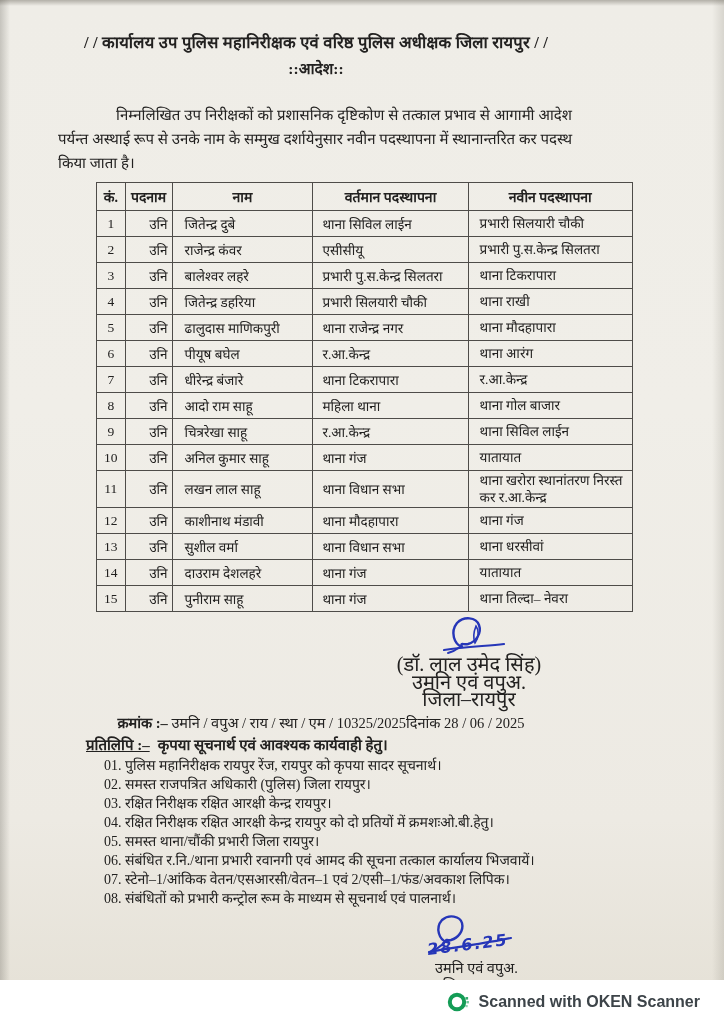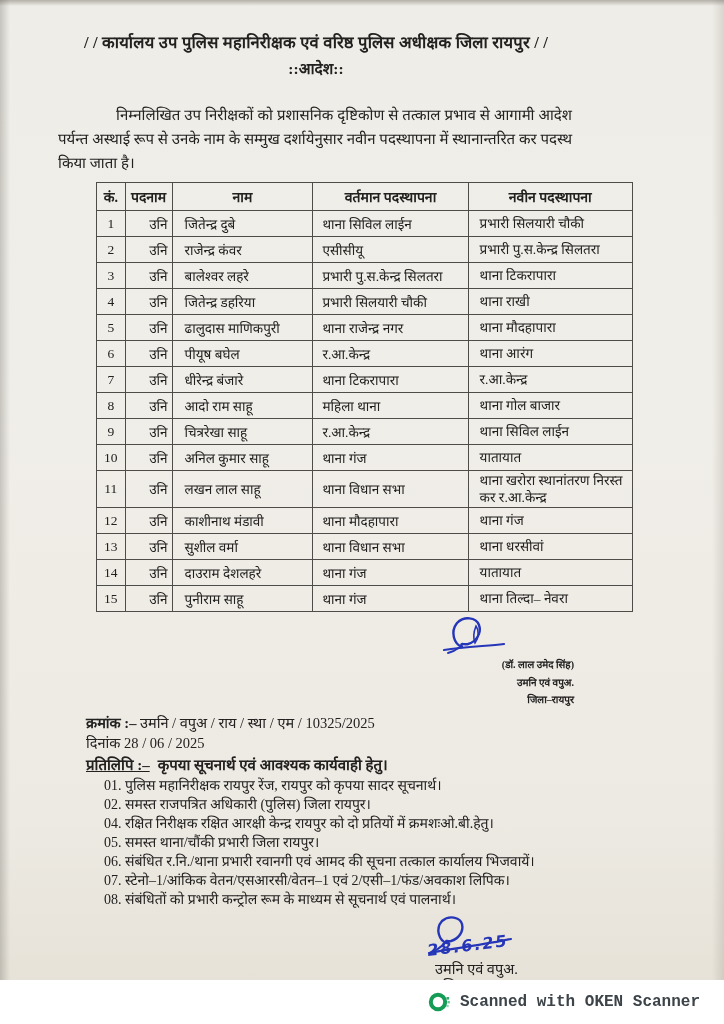--- a/index.html
+++ b/index.html
@@ -36,23 +36,23 @@
   }
   table.transfer th{font-weight:bold;text-align:center;height:25px;font-size:14px;}
   table.transfer td{height:23px;}
   table.transfer .w0{width:28px;} .w1{width:46px;} .w2{width:138px;} .w3{width:152px;} .w4{width:161px;}
   table.transfer td.c0{text-align:center;}
   table.transfer td.c1{text-align:right;margin-left:16px;}
   table.transfer td.c2{padding-left:12px;}
   table.transfer td.c3{padding-left:9px;}
   table.transfer td.c4{padding-left:11px;line-height:17px;}
 
-  .sign1{width:210px;margin:2px 58px 0 auto;text-align:right;font-size:10px;line-height:17.5px;font-weight:bold;}
+  .sign1{width:210px;margin:2px 58px 0 auto;text-align:center;font-size:20px;line-height:17.5px;}
   .sign1 .sig-svg{display:block;margin:0 auto;}
-  .ref-row{margin:3px 40px 0 86px;display:flex;justify-content:center;font-size:14.5px;flex-direction:column;}
+  .ref-row{margin:3px 40px 0 50px;display:flex;justify-content:center;font-size:14.5px;}
   .ref-row .kram b{font-weight:bold;}
   .copy-head{margin:2px 0 0 86px;font-size:15px;}
   .copy-head .lbl{font-weight:bold;text-decoration:underline;}
   .copy-head .subj{font-weight:bold;margin-left:8px;}
   .copy-list{margin:2px 30px 6px 104px;font-size:14px;line-height:19px;}
   .copy-item{white-space:nowrap;}
 
   .sign2{width:215px;margin:2px 48px 0 auto;text-align:center;font-size:14.5px;line-height:17.5px;position:relative;}
   .sign2 .scrawl{position:relative;height:46px;}
   .hand-date{
@@ -60,21 +60,21 @@
     font-size:16px;transform:rotate(-7deg);letter-spacing:2px;font-family:"DejaVu Sans",sans-serif;
   }
   .faint-line{
     margin:16px 40px 8px 72px;display:flex;gap:90px;
     font-family:"Liberation Sans",sans-serif;font-size:8.5px;color:rgba(110,104,88,.42);
   }
 
   .scanner-bar{
     position:absolute;left:0;right:0;bottom:0;height:44px;background:#ffffff;
     display:flex;align-items:center;justify-content:flex-end;padding-right:24px;box-sizing:border-box;
-    font-family:Liberation Mono, monospace;
+    font-family:Liberation Sans, sans-serif;
   }
   .scanner-bar .oken-text{font-size:16px;font-weight:600;color:#3d4449;margin-left:9px;}
 </style>
 </head>
 <body>
 
 <div class="page">
   <div class="doc">
 
     <div class="title">/ / कार्यालय उप पुलिस महानिरीक्षक एवं वरिष्ठ पुलिस अधीक्षक जिला रायपुर / /</div>
@@ -229,20 +229,21 @@
         <span>28 / 06 / 2025</span>
       </div>
     </div>
 
     <div class="copy-head">
       <span class="lbl">प्रतिलिपि :–</span><span class="subj">कृपया सूचनार्थ एवं आवश्यक कार्यवाही हेतु।</span>
     </div>
     <div class="copy-list">
         <div class="copy-item">01. पुलिस महानिरीक्षक रायपुर रेंज, रायपुर को कृपया सादर सूचनार्थ।</div>
         <div class="copy-item">02. समस्त राजपत्रित अधिकारी (पुलिस) जिला रायपुर।</div>
+        <div class="copy-item">03. रक्षित निरीक्षक रक्षित आरक्षी केन्द्र रायपुर।</div>
         <div class="copy-item">04. रक्षित निरीक्षक रक्षित आरक्षी केन्द्र रायपुर को दो प्रतियों में क्रमशःओ.बी.हेतु।</div>
         <div class="copy-item">05. समस्त थाना/चौंकी प्रभारी जिला रायपुर।</div>
         <div class="copy-item">06. संबंधित र.नि./थाना प्रभारी रवानगी एवं आमद की सूचना तत्काल कार्यालय भिजवायें।</div>
         <div class="copy-item">07. स्टेनो–1/आंकिक वेतन/एसआरसी/वेतन–1 एवं 2/एसी–1/फंड/अवकाश लिपिक।</div>
         <div class="copy-item">08. संबंधितों को प्रभारी कन्ट्रोल रूम के माध्यम से सूचनार्थ एवं पालनार्थ।</div>
       </div>
 
     <div class="sign2">
       <div class="scrawl">
         <svg width="140" height="46" viewBox="0 0 140 46" style="position:absolute;left:30px;top:0;">

